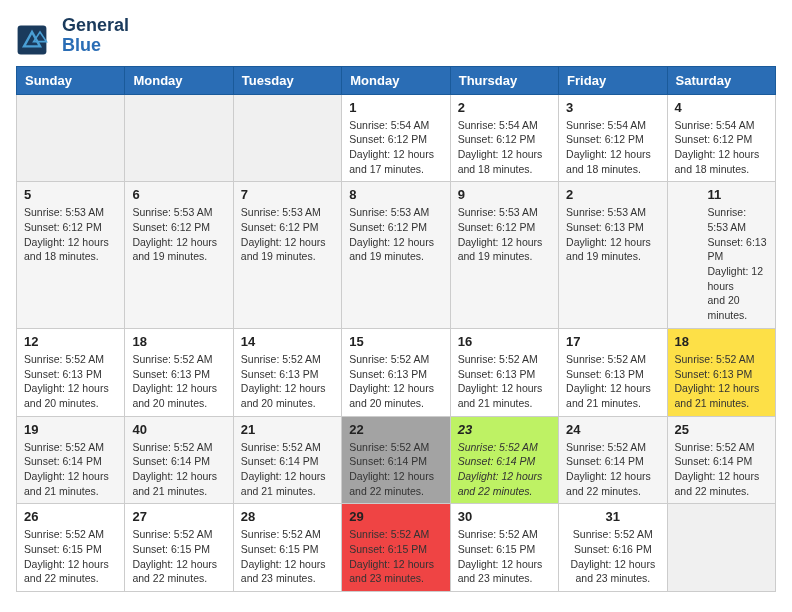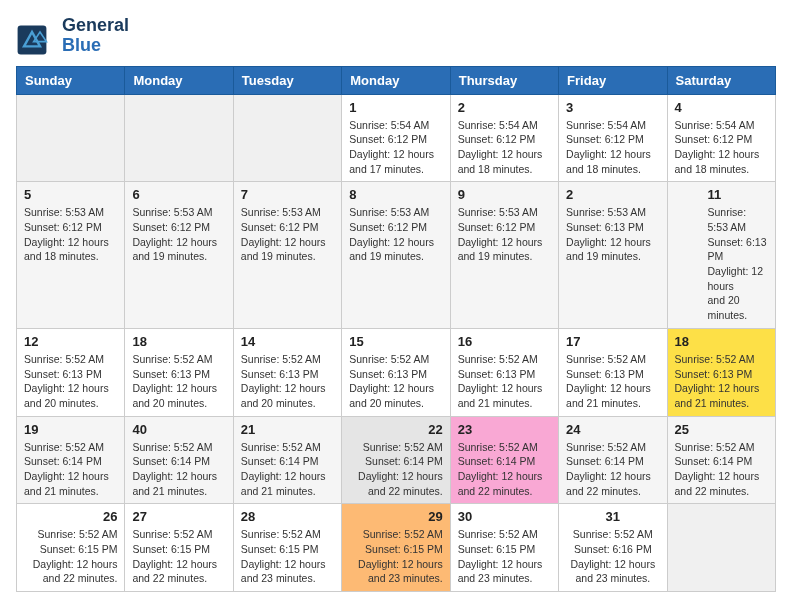--- a/index.html
+++ b/index.html
@@ -273,28 +273,28 @@
 Daylight: 12 hours
 and 21 minutes.</div>
         </td>
         <td style="background: rgb(245, 245, 245);">
           <div class="day-num">21</div>
           <div class="day-info" style="white-space: pre-line;">Sunrise: 5:52 AM
 Sunset: 6:14 PM
 Daylight: 12 hours
 and 21 minutes.</div>
         </td>
-        <td style="background: #e5e5e5; text-align: right;">
+        <td style="background: #a3a3a3;">
           <div class="day-num">22</div>
           <div class="day-info" style="white-space: pre-line;">Sunrise: 5:52 AM
 Sunset: 6:14 PM
 Daylight: 12 hours
 and 22 minutes.</div>
         </td>
-        <td style="background: #f9a8d4;">
+        <td style="background: #bef264; font-style: italic;">
           <div class="day-num">23</div>
           <div class="day-info" style="white-space: pre-line;">Sunrise: 5:52 AM
 Sunset: 6:14 PM
 Daylight: 12 hours
 and 22 minutes.</div>
         </td>
         <td style="background: rgb(245, 245, 245);">
           <div class="day-num">24</div>
           <div class="day-info" style="white-space: pre-line;">Sunrise: 5:52 AM
 Sunset: 6:14 PM
@@ -303,42 +303,42 @@
         </td>
         <td style="background: rgb(245, 245, 245);">
           <div class="day-num">25</div>
           <div class="day-info" style="white-space: pre-line;">Sunrise: 5:52 AM
 Sunset: 6:14 PM
 Daylight: 12 hours
 and 22 minutes.</div>
         </td>
       </tr>
       <tr>
-        <td style="background: rgb(255, 255, 255); text-align: right;">
+        <td style="background: rgb(255, 255, 255);">
           <div class="day-num">26</div>
           <div class="day-info" style="white-space: pre-line;">Sunrise: 5:52 AM
 Sunset: 6:15 PM
 Daylight: 12 hours
 and 22 minutes.</div>
         </td>
         <td style="background: rgb(255, 255, 255);">
           <div class="day-num">27</div>
           <div class="day-info" style="white-space: pre-line;">Sunrise: 5:52 AM
 Sunset: 6:15 PM
 Daylight: 12 hours
 and 22 minutes.</div>
         </td>
         <td style="background: rgb(255, 255, 255);">
           <div class="day-num">28</div>
           <div class="day-info" style="white-space: pre-line;">Sunrise: 5:52 AM
 Sunset: 6:15 PM
 Daylight: 12 hours
 and 23 minutes.</div>
         </td>
-        <td style="background: #fdba74; text-align: right;">
+        <td style="background: #ef4444;">
           <div class="day-num">29</div>
           <div class="day-info" style="white-space: pre-line;">Sunrise: 5:52 AM
 Sunset: 6:15 PM
 Daylight: 12 hours
 and 23 minutes.</div>
         </td>
         <td style="background: rgb(255, 255, 255);">
           <div class="day-num">30</div>
           <div class="day-info" style="white-space: pre-line;">Sunrise: 5:52 AM
 Sunset: 6:15 PM

